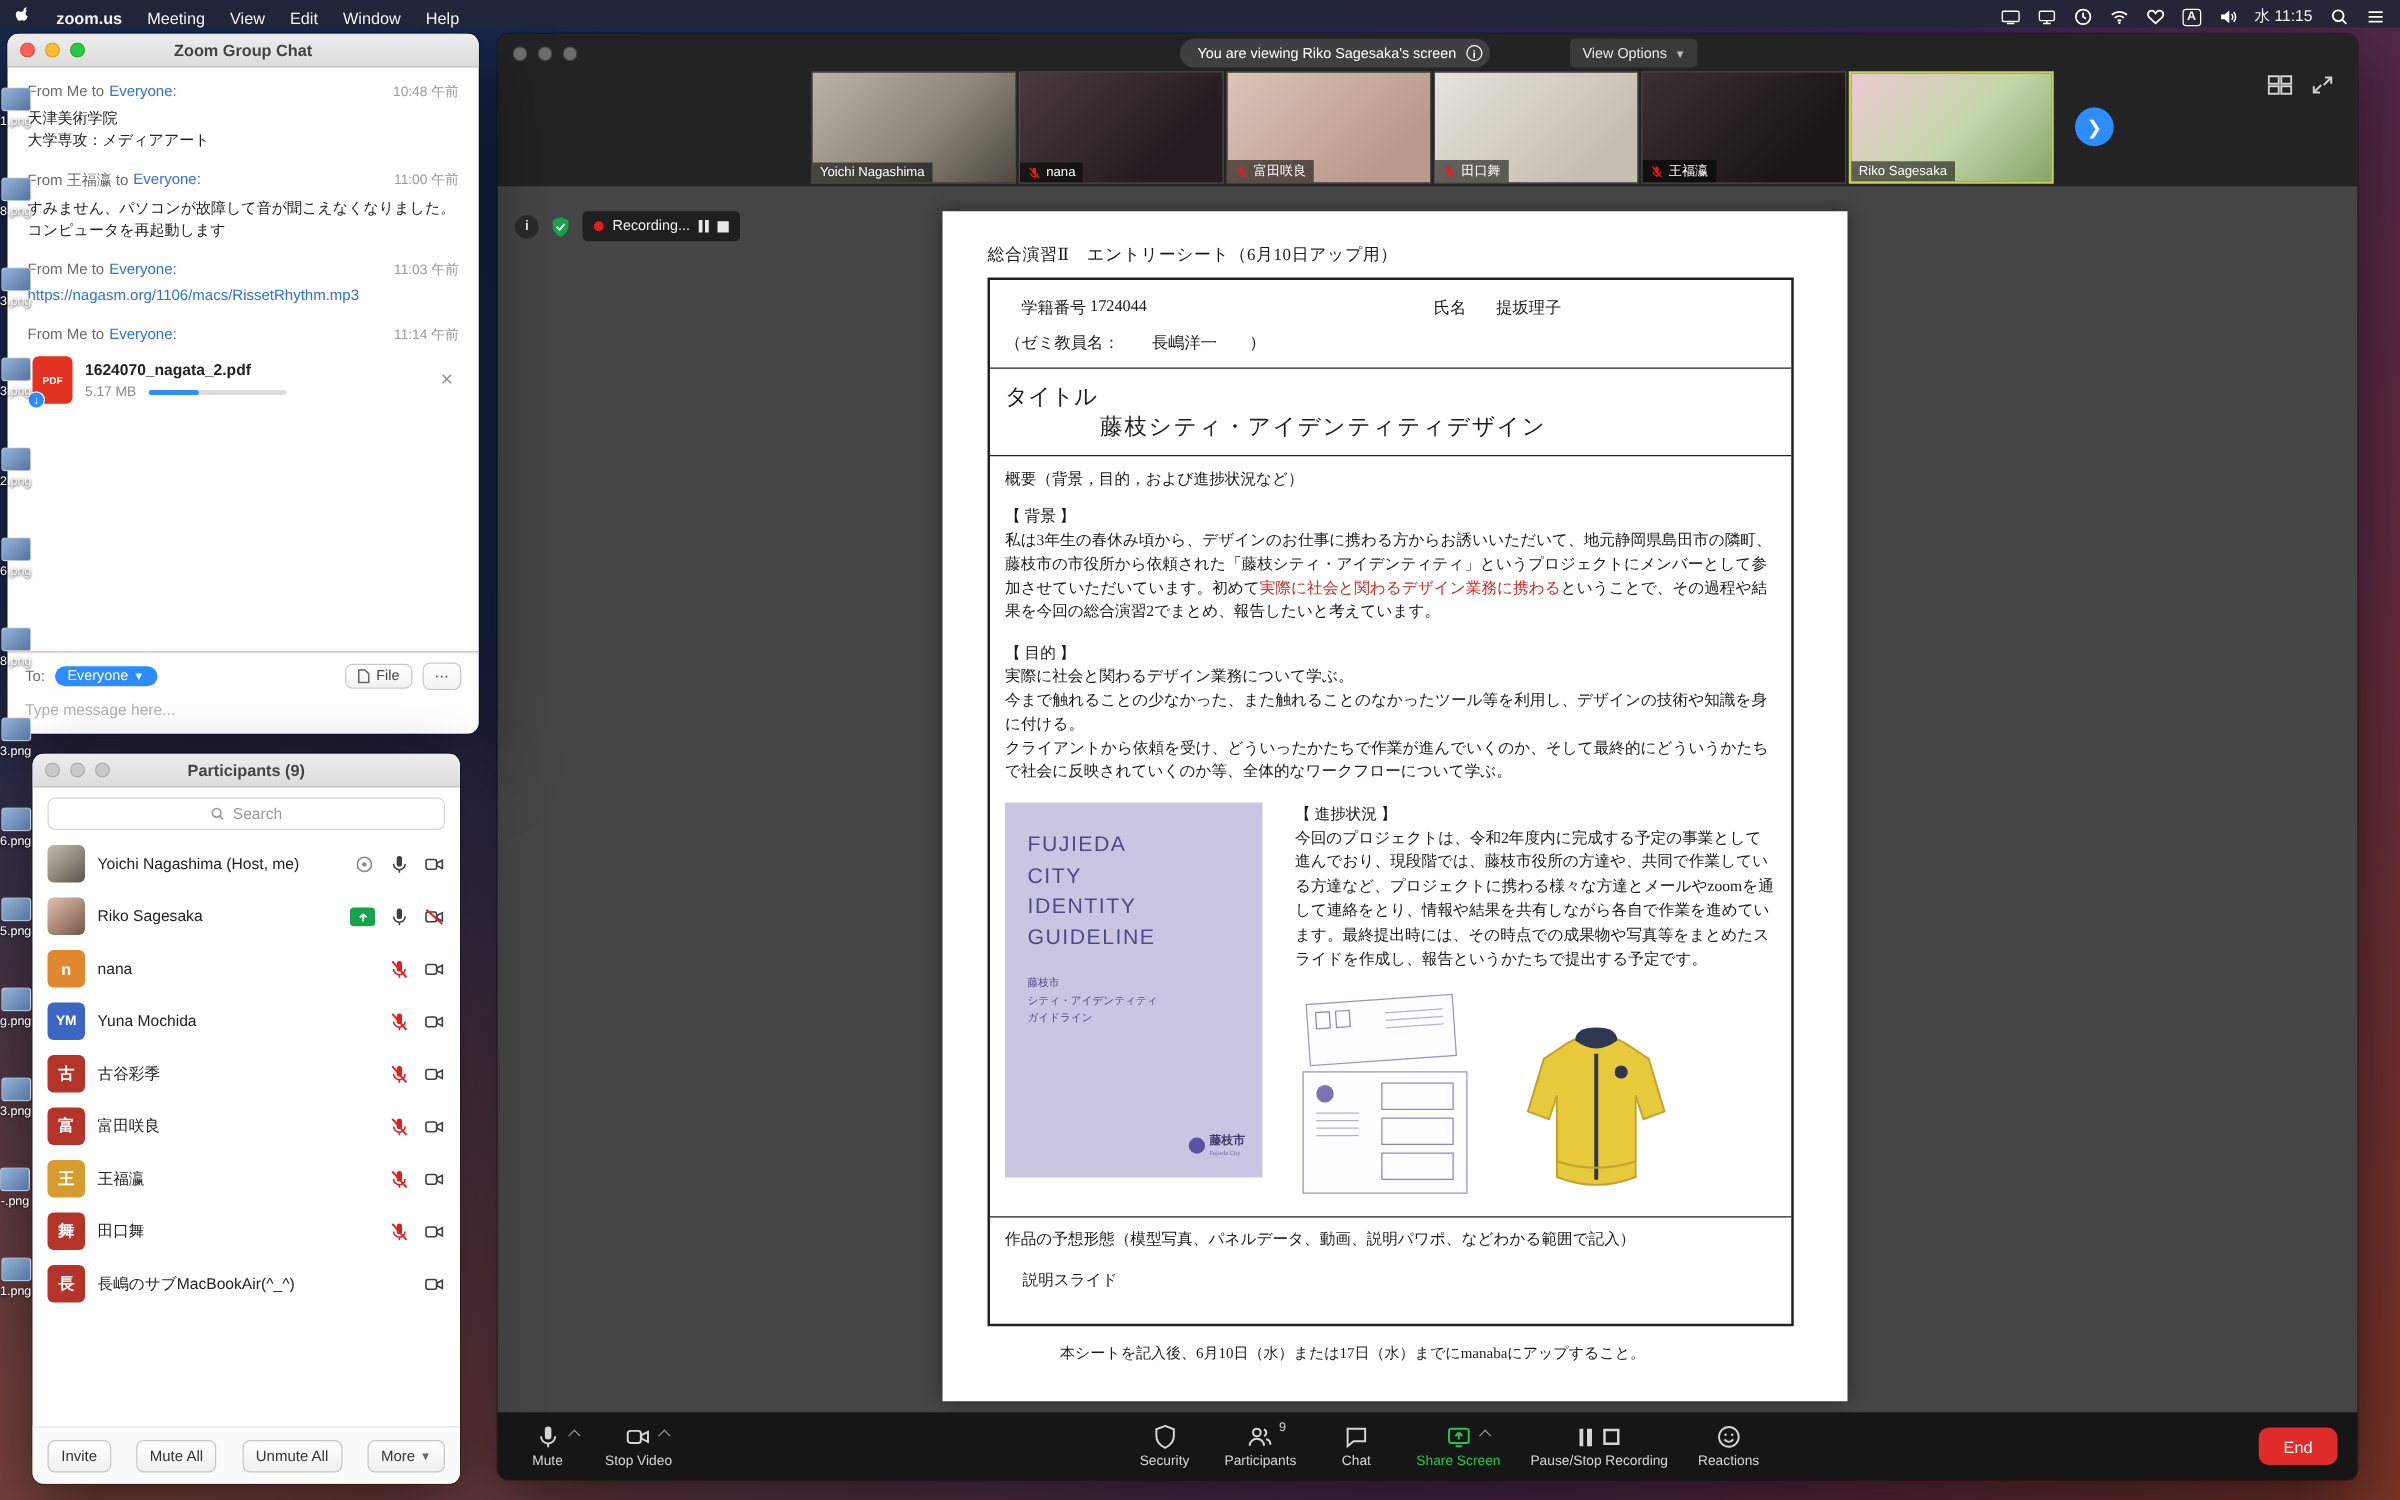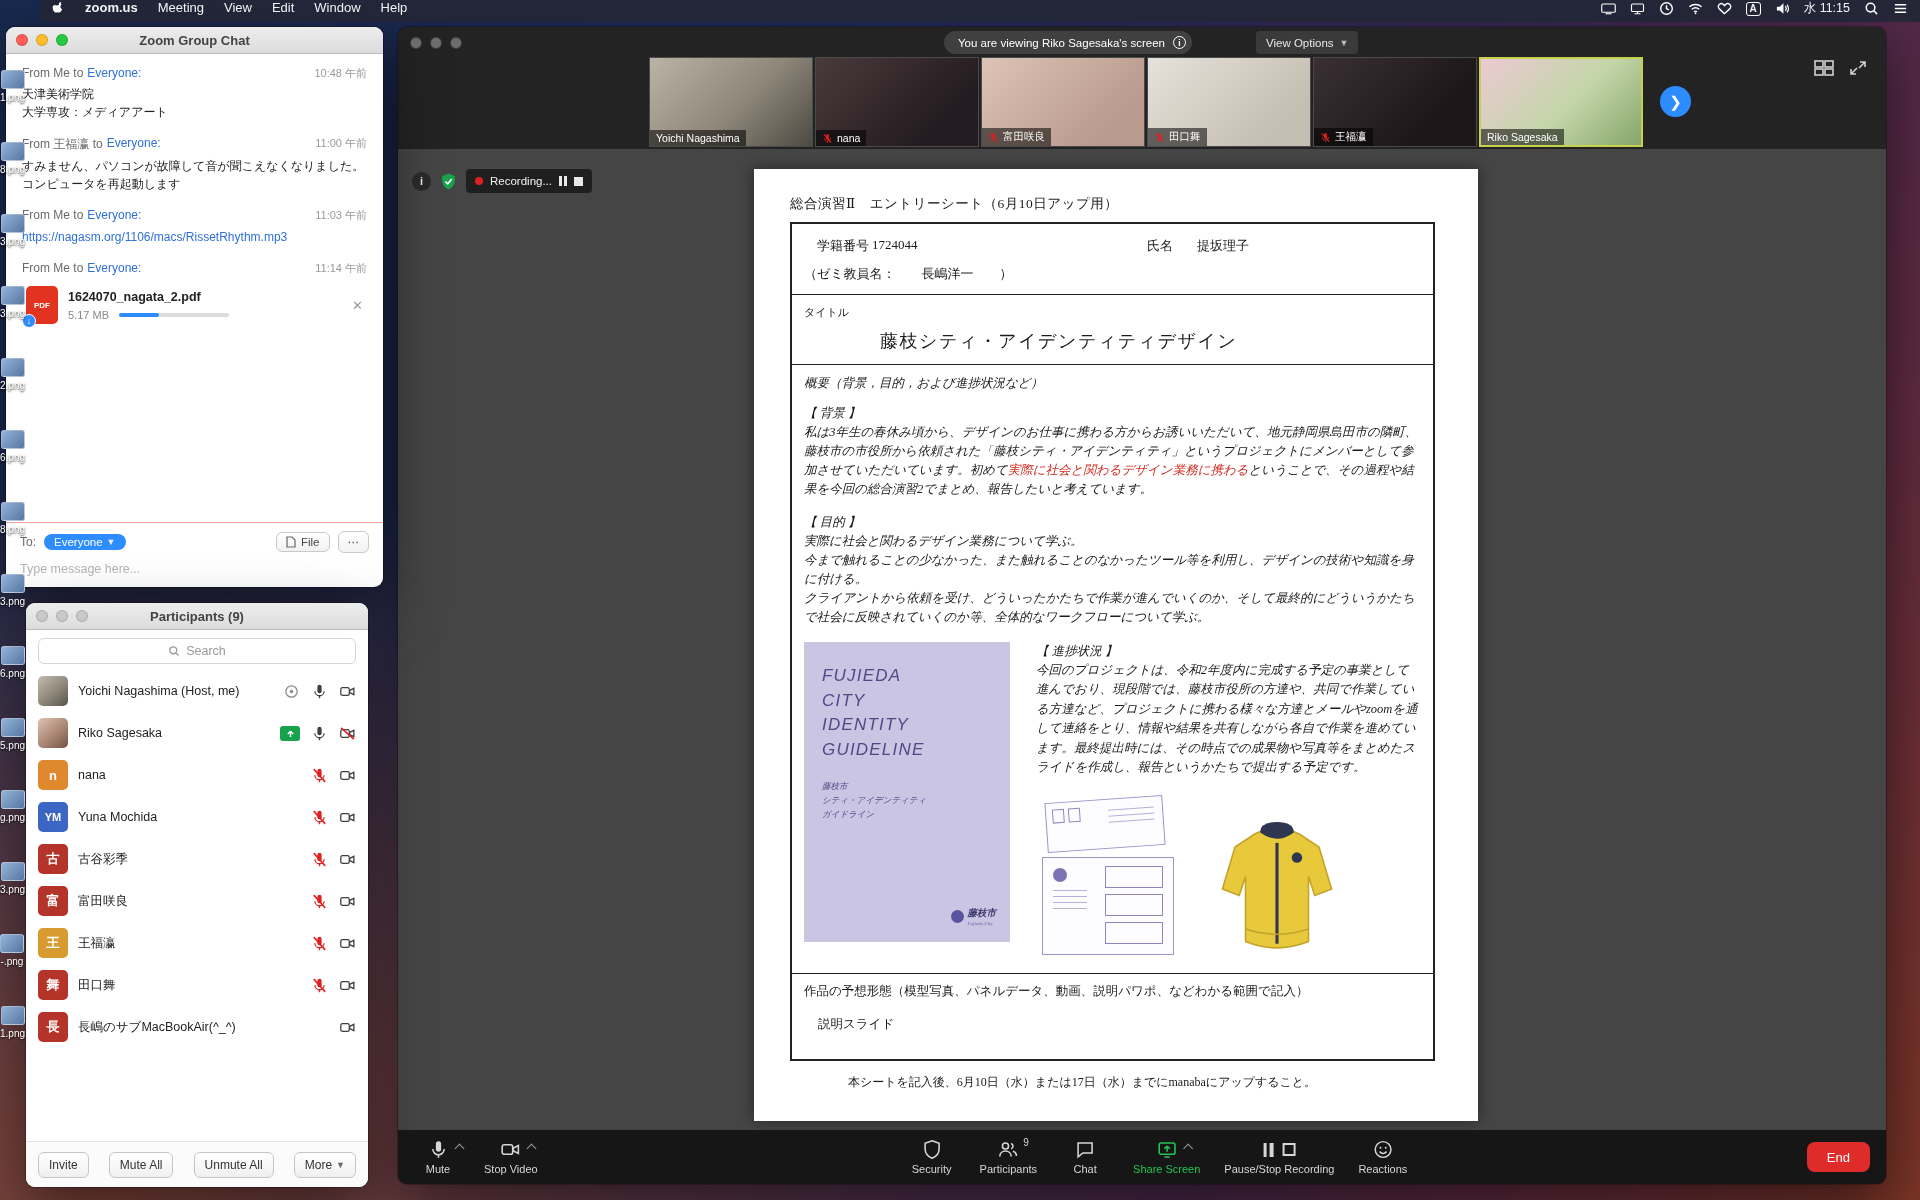--- a/index.html
+++ b/index.html
@@ -4,21 +4,21 @@
 <style>
   * { margin:0; padding:0; box-sizing:border-box; }
   html,body { width:1920px; height:1200px; overflow:hidden; }
   body { font-family:"Liberation Sans","DejaVu Sans",sans-serif; position:relative;
          background: radial-gradient(ellipse at 6% 98%, rgba(214,92,38,.55), transparent 42%),
                      linear-gradient(118deg,#18294e 0%,#202a56 35%,#3a2752 62%,#5e2a42 82%,#7c3526 100%); }
   .nosel { user-select:none; }
 
   
   .menubar { position:absolute; top:0; left:0; right:0; height:22px; background:rgba(34,38,54,.92);
-             display:flex; align-items:flex-start; padding:0 12px; color:rgba(255,255,255,.94); font-size:13px; z-index:50;margin-left:40px; }
+             display:flex; align-items:flex-end; padding:0 12px; color:rgba(255,255,255,.94); font-size:13px; z-index:50; }
   .menubar .mitem { margin-right:20px; cursor:default; }
   .menubar .appname { font-weight:bold; }
   .mb-right { margin-left:auto; display:flex; align-items:center; gap:14px; }
   .mb-right svg { width:15px; height:15px; display:block; }
   .abox { border:1.3px solid #fff; border-radius:3px; font-size:10px; width:15px; height:14px;
           display:flex; align-items:center; justify-content:center; font-weight:bold; }
   .mbclock { font-size:12.5px; }
 
   
   .dicon { position:absolute; left:1874; width:62; text-align:center; color:#fff; font-size:10px;
@@ -141,23 +141,23 @@
   .doc { position:absolute; left:356px; top:142px; width:724px; min-height:952px; background:#fff;
          box-shadow:0 0 14px rgba(0,0,0,.45); padding:26px 43px 18px 36px; color:#1a1a1a;
          font-family:"Liberation Serif","DejaVu Serif",serif; }
   .dochead { font-size:13.5px; letter-spacing:.5px; }
   .dtable { border:2px solid #222; margin-top:9px; }
   .drow { position:relative; border-top:1.5px solid #222; }
   .drow:first-child { border-top:none; }
   .drow1 { height:70px; font-size:13px; }
   .drow1 span { position:absolute; }
   .drow2 { height:70px; }
-  .dlbl { font-size:11px; }
+  .dlbl { font-size:18px; }
   .doctitle { position:absolute; left:88px; top:34px; font-size:18px; letter-spacing:1.5px; font-weight:500; }
-  .drow3 { padding:9px 12px 12px; font-size:12.5px; line-height:1.52;font-style:italic; }
+  .drow3 { padding:9px 12px 12px; font-size:12.5px; line-height:1.52; }
   .sechead { margin-top:11px; }
   .red { color:#cf2a1f; }
   .progflex { display:flex; margin-top:15px; }
   .booklet { width:206px; height:300px; background:#c9c5e2; flex:none; position:relative;
              padding:22px 0 0 18px; color:#4f4a86; }
   .bk-en { font-family:"Liberation Sans","DejaVu Sans",sans-serif; font-size:17px; letter-spacing:1.2px;
            line-height:1.45; font-weight:500; }
   .bk-jp { margin-top:16px; font-size:8.5px; line-height:1.7; white-space:pre-line;
            font-family:"Liberation Sans","DejaVu Sans",sans-serif; }
   .bk-logo { position:absolute; right:14px; bottom:14px; display:flex; align-items:center; gap:4px; }

